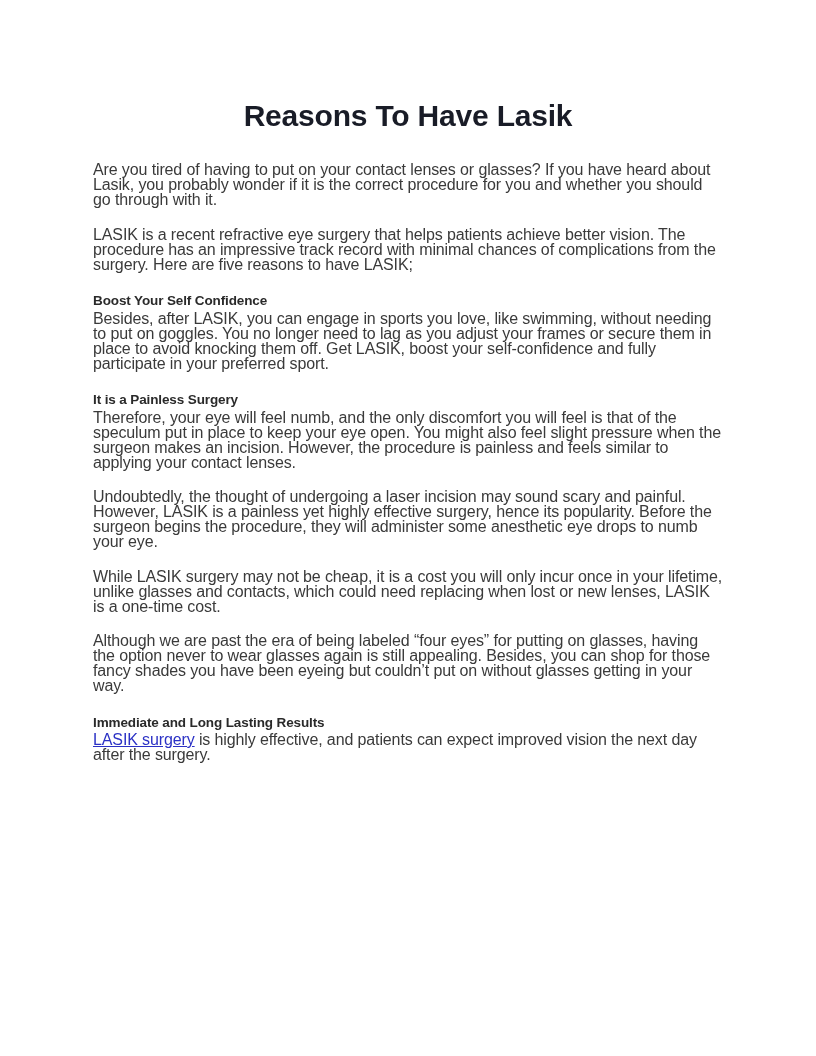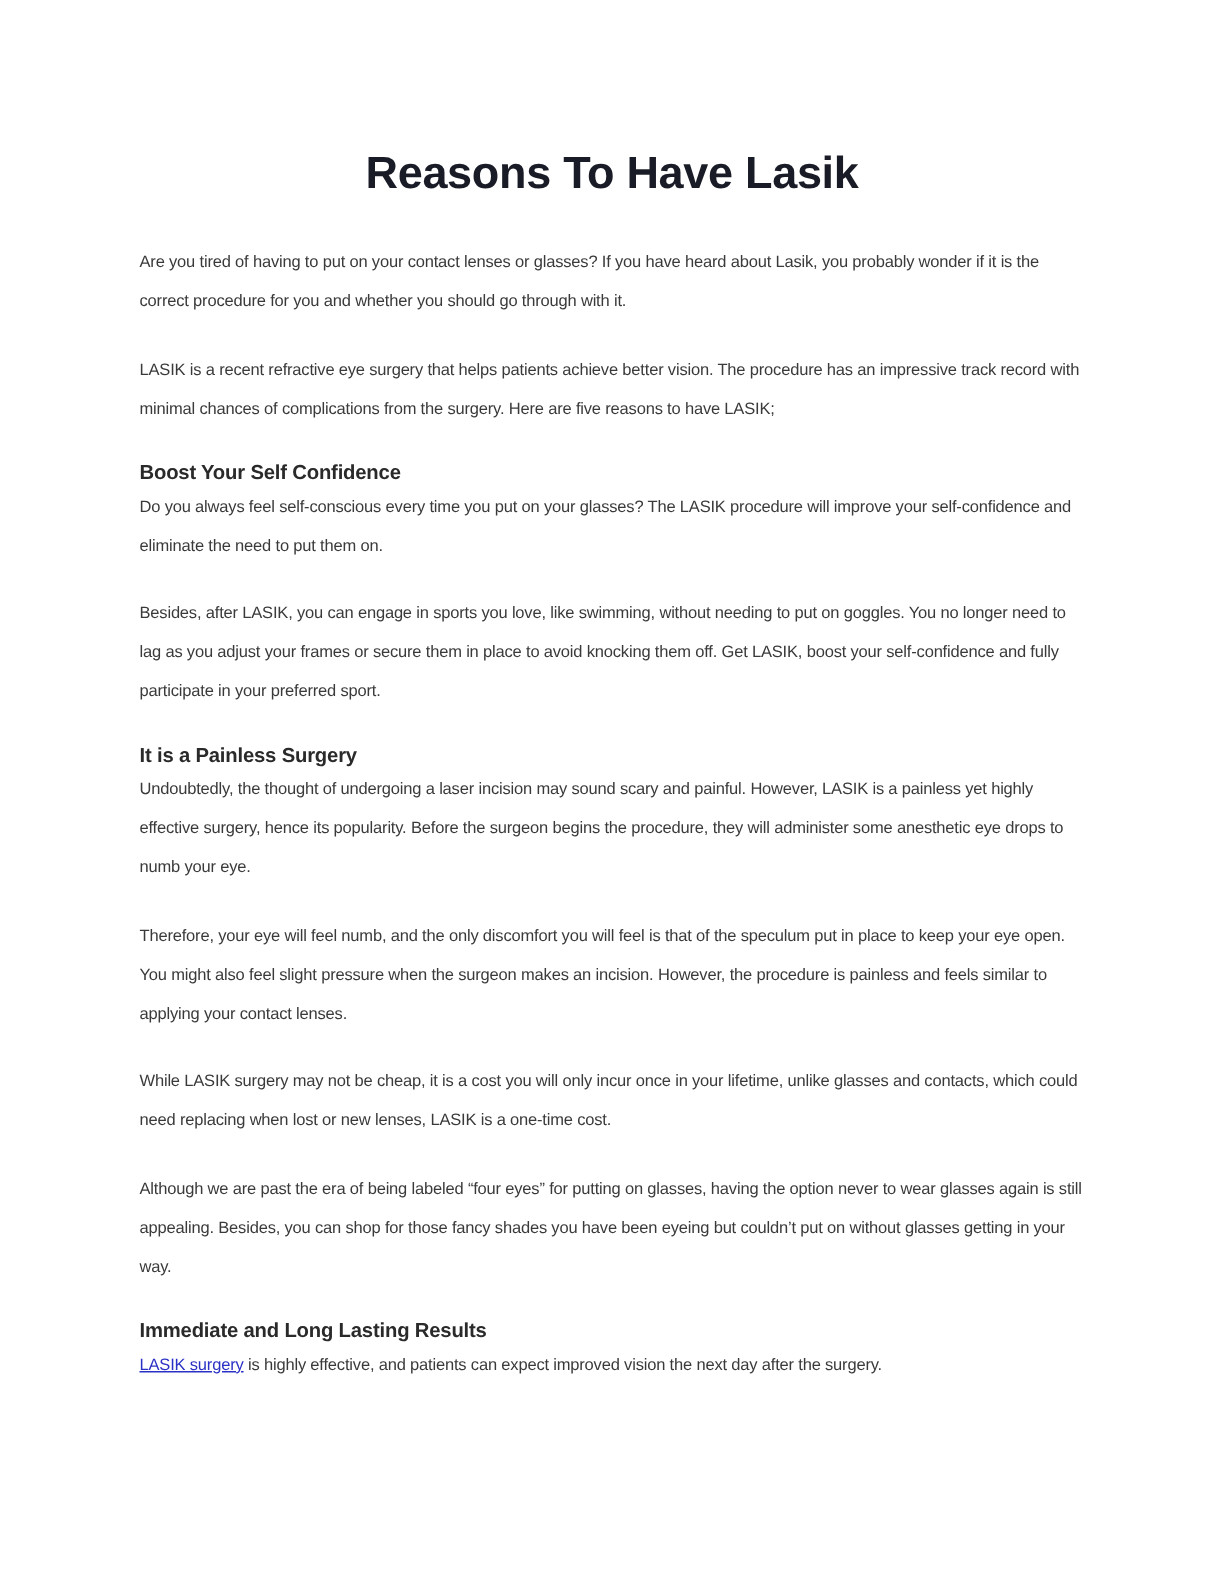--- a/index.html
+++ b/index.html
@@ -29,22 +29,22 @@
     margin: 0 0 26px 0;
     font-size: 30px;
     line-height: 40px;
     font-weight: bold;
     text-align: center;
     color: var(--title);
     letter-spacing: -0.2px;
   }
   .para {
     margin: 0 0 19.5px 0;
-    font-size: 11px;
-    line-height: 26px;
+    font-size: 16px;
+    line-height: 15px;
     letter-spacing: -0.12px;
     color: var(--body);
   }
   .section-heading {
     margin: 0;
     font-size: 13.5px;
     line-height: 19.5px;
     letter-spacing: -0.12px;
     font-weight: bold;
     color: var(--heading);
@@ -58,25 +58,24 @@
 </head>
 <body>
 
 <div class="page">
   <h1 class="doc-title">Reasons To Have Lasik</h1>
 
   <p class="para">Are you tired of having to put on your contact lenses or glasses? If you have heard about Lasik, you probably wonder if it is the correct procedure for you and whether you should go through with it.</p>
   <p class="para">LASIK is a recent refractive eye surgery that helps patients achieve better vision. The procedure has an impressive track record with minimal chances of complications from the surgery. Here are five reasons to have LASIK;</p>
 
   <h2 class="section-heading">Boost Your Self Confidence</h2>
-  <p class="para">Do you always feel self-conscious every time you put on your glasses? The LASIK procedure will improve your self-confidence and eliminate the need to put them on.</p>
   <p class="para">Besides, after LASIK, you can engage in sports you love, like swimming, without needing to put on goggles. You no longer need to lag as you adjust your frames or secure them in place to avoid knocking them off. Get LASIK, boost your self-confidence and fully participate in your preferred sport.</p>
 
   <h2 class="section-heading">It is a Painless Surgery</h2>
+  <p class="para">Therefore, your eye will feel numb, and the only discomfort you will feel is that of the speculum put in place to keep your eye open. You might also feel slight pressure when the surgeon makes an incision. However, the procedure is painless and feels similar to applying your contact lenses.</p>
   <p class="para">Undoubtedly, the thought of undergoing a laser incision may sound scary and painful. However, LASIK is a painless yet highly effective surgery, hence its popularity. Before the surgeon begins the procedure, they will administer some anesthetic eye drops to numb your eye.</p>
-  <p class="para">Therefore, your eye will feel numb, and the only discomfort you will feel is that of the speculum put in place to keep your eye open. You might also feel slight pressure when the surgeon makes an incision. However, the procedure is painless and feels similar to applying your contact lenses.</p>
 
   <p class="para">While LASIK surgery may not be cheap, it is a cost you will only incur once in your lifetime, unlike glasses and contacts, which could need replacing when lost or new lenses, LASIK is a one-time cost.</p>
   <p class="para">Although we are past the era of being labeled “four eyes” for putting on glasses, having the option never to wear glasses again is still appealing. Besides, you can shop for those fancy shades you have been eyeing but couldn’t put on without glasses getting in your way.</p>
 
   <h2 class="section-heading">Immediate and Long Lasting Results</h2>
   <p class="para"><a href="#" class="doc-link">LASIK surgery</a><span> is highly effective, and patients can expect improved vision the next day after the surgery.</span></p>
 </div>
 
 </body></html>

